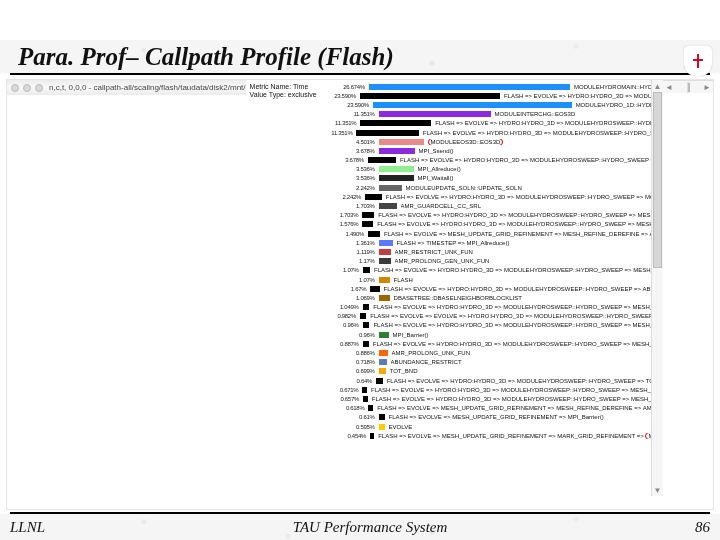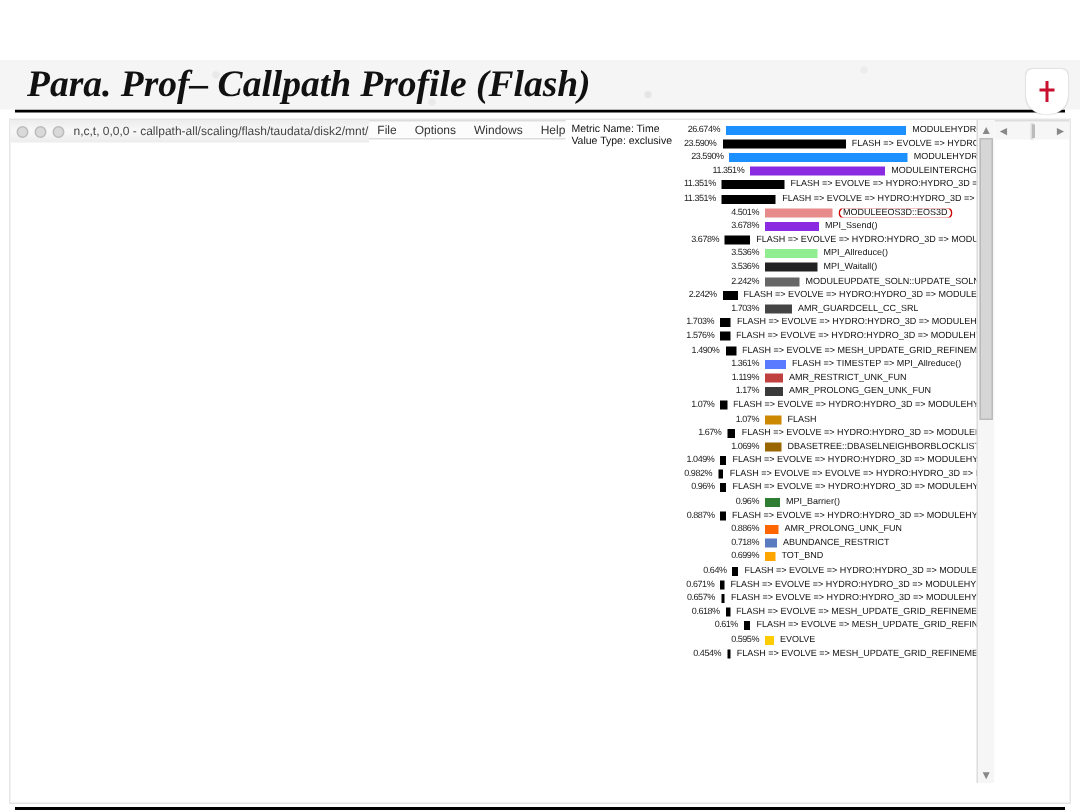--- a/index.html
+++ b/index.html
@@ -56,26 +56,20 @@
   </div>
   <div class="title-rule"></div>
 
   <div class="app">
     <div class="app-bar">
       <span class="dot"></span>
       <span class="dot"></span>
       <span class="dot"></span>
       <span class="title">n,c,t, 0,0,0 - callpath-all/scaling/flash/taudata/disk2/mnt/</span>
     </div>
-    <div class="menubar">
-      <span>File</span>
-      <span>Options</span>
-      <span>Windows</span>
-      <span>Help</span>
-    </div>
     <div class="metric-labels">
       <div>Metric Name: Time</div>
       <div>Value Type: exclusive</div>
     </div>
 
     <div class="profile" id="profile">
 
       <div class="row">
           <span class="pct">26.674%</span>
           <span class="bar" style="width: 250px; background: rgb(29, 144, 255);"></span>
@@ -283,13 +277,18 @@
     <div class="sb-h">
       <div class="arrow">◄</div>
       <div class="track">
           <div class="thumb"></div>
         </div>
       <div class="arrow">►</div>
     </div>
   </div>
 
   <div class="bot-rule"></div>
+  <div class="slide-bot marble">
+    <span>LLNL</span>
+    <span>TAU Performance System</span>
+    <span>86</span>
+  </div>
 </div>
 
 </body></html>

